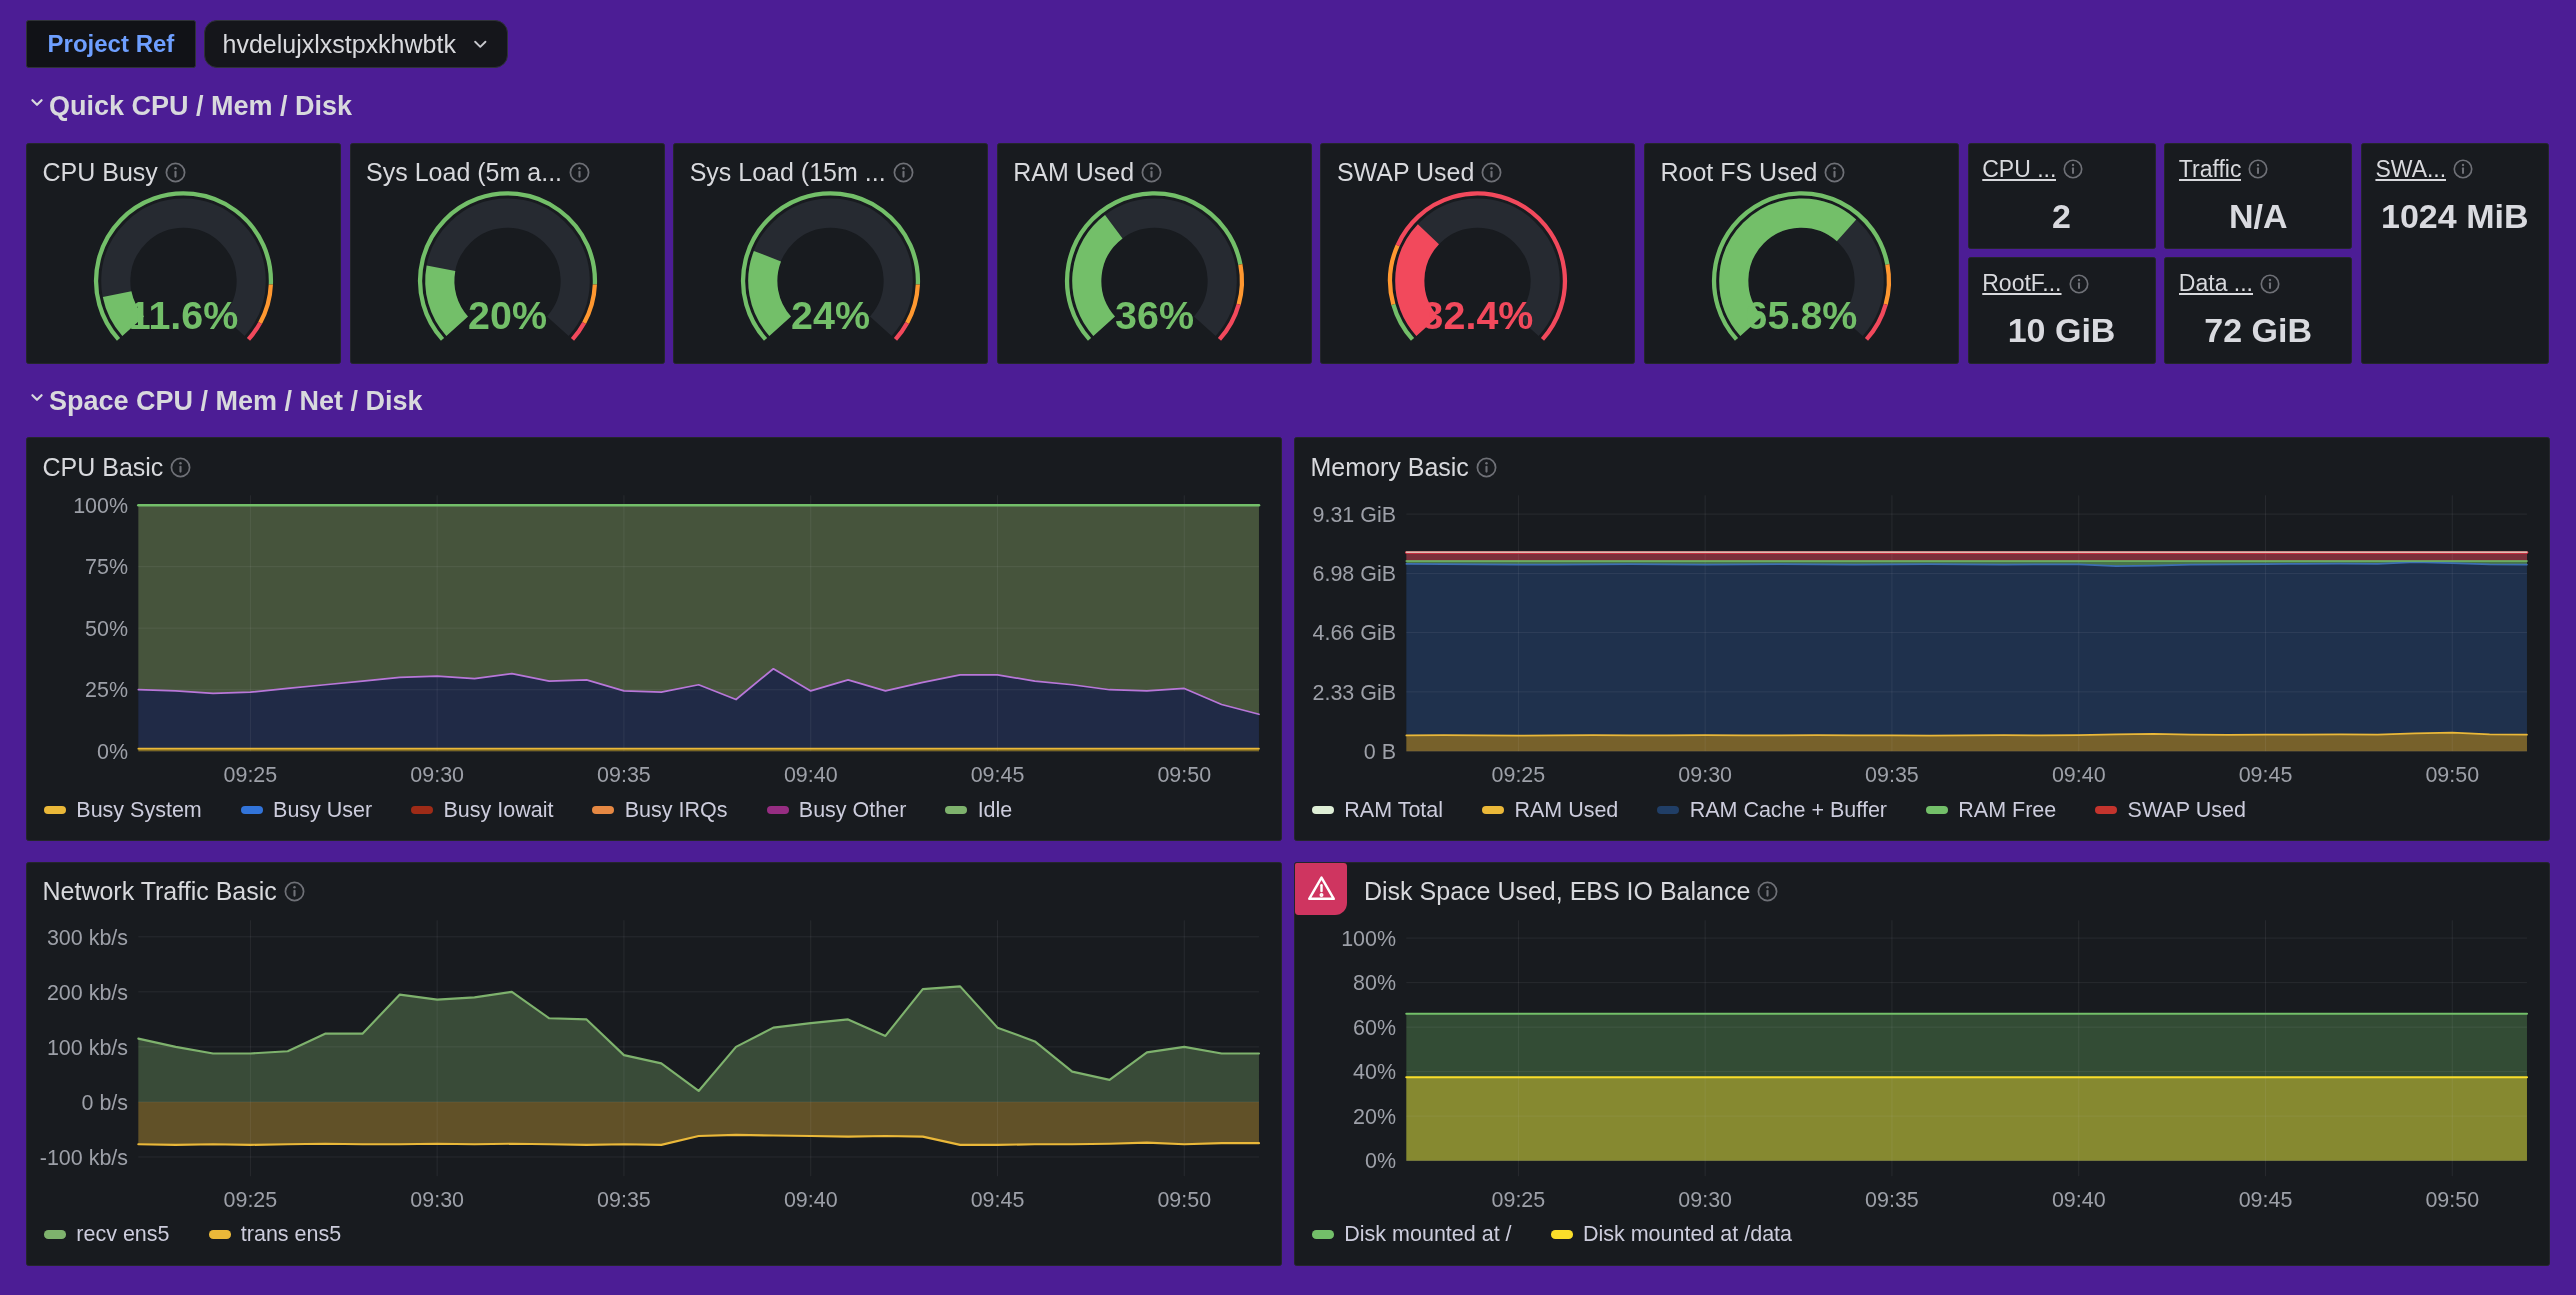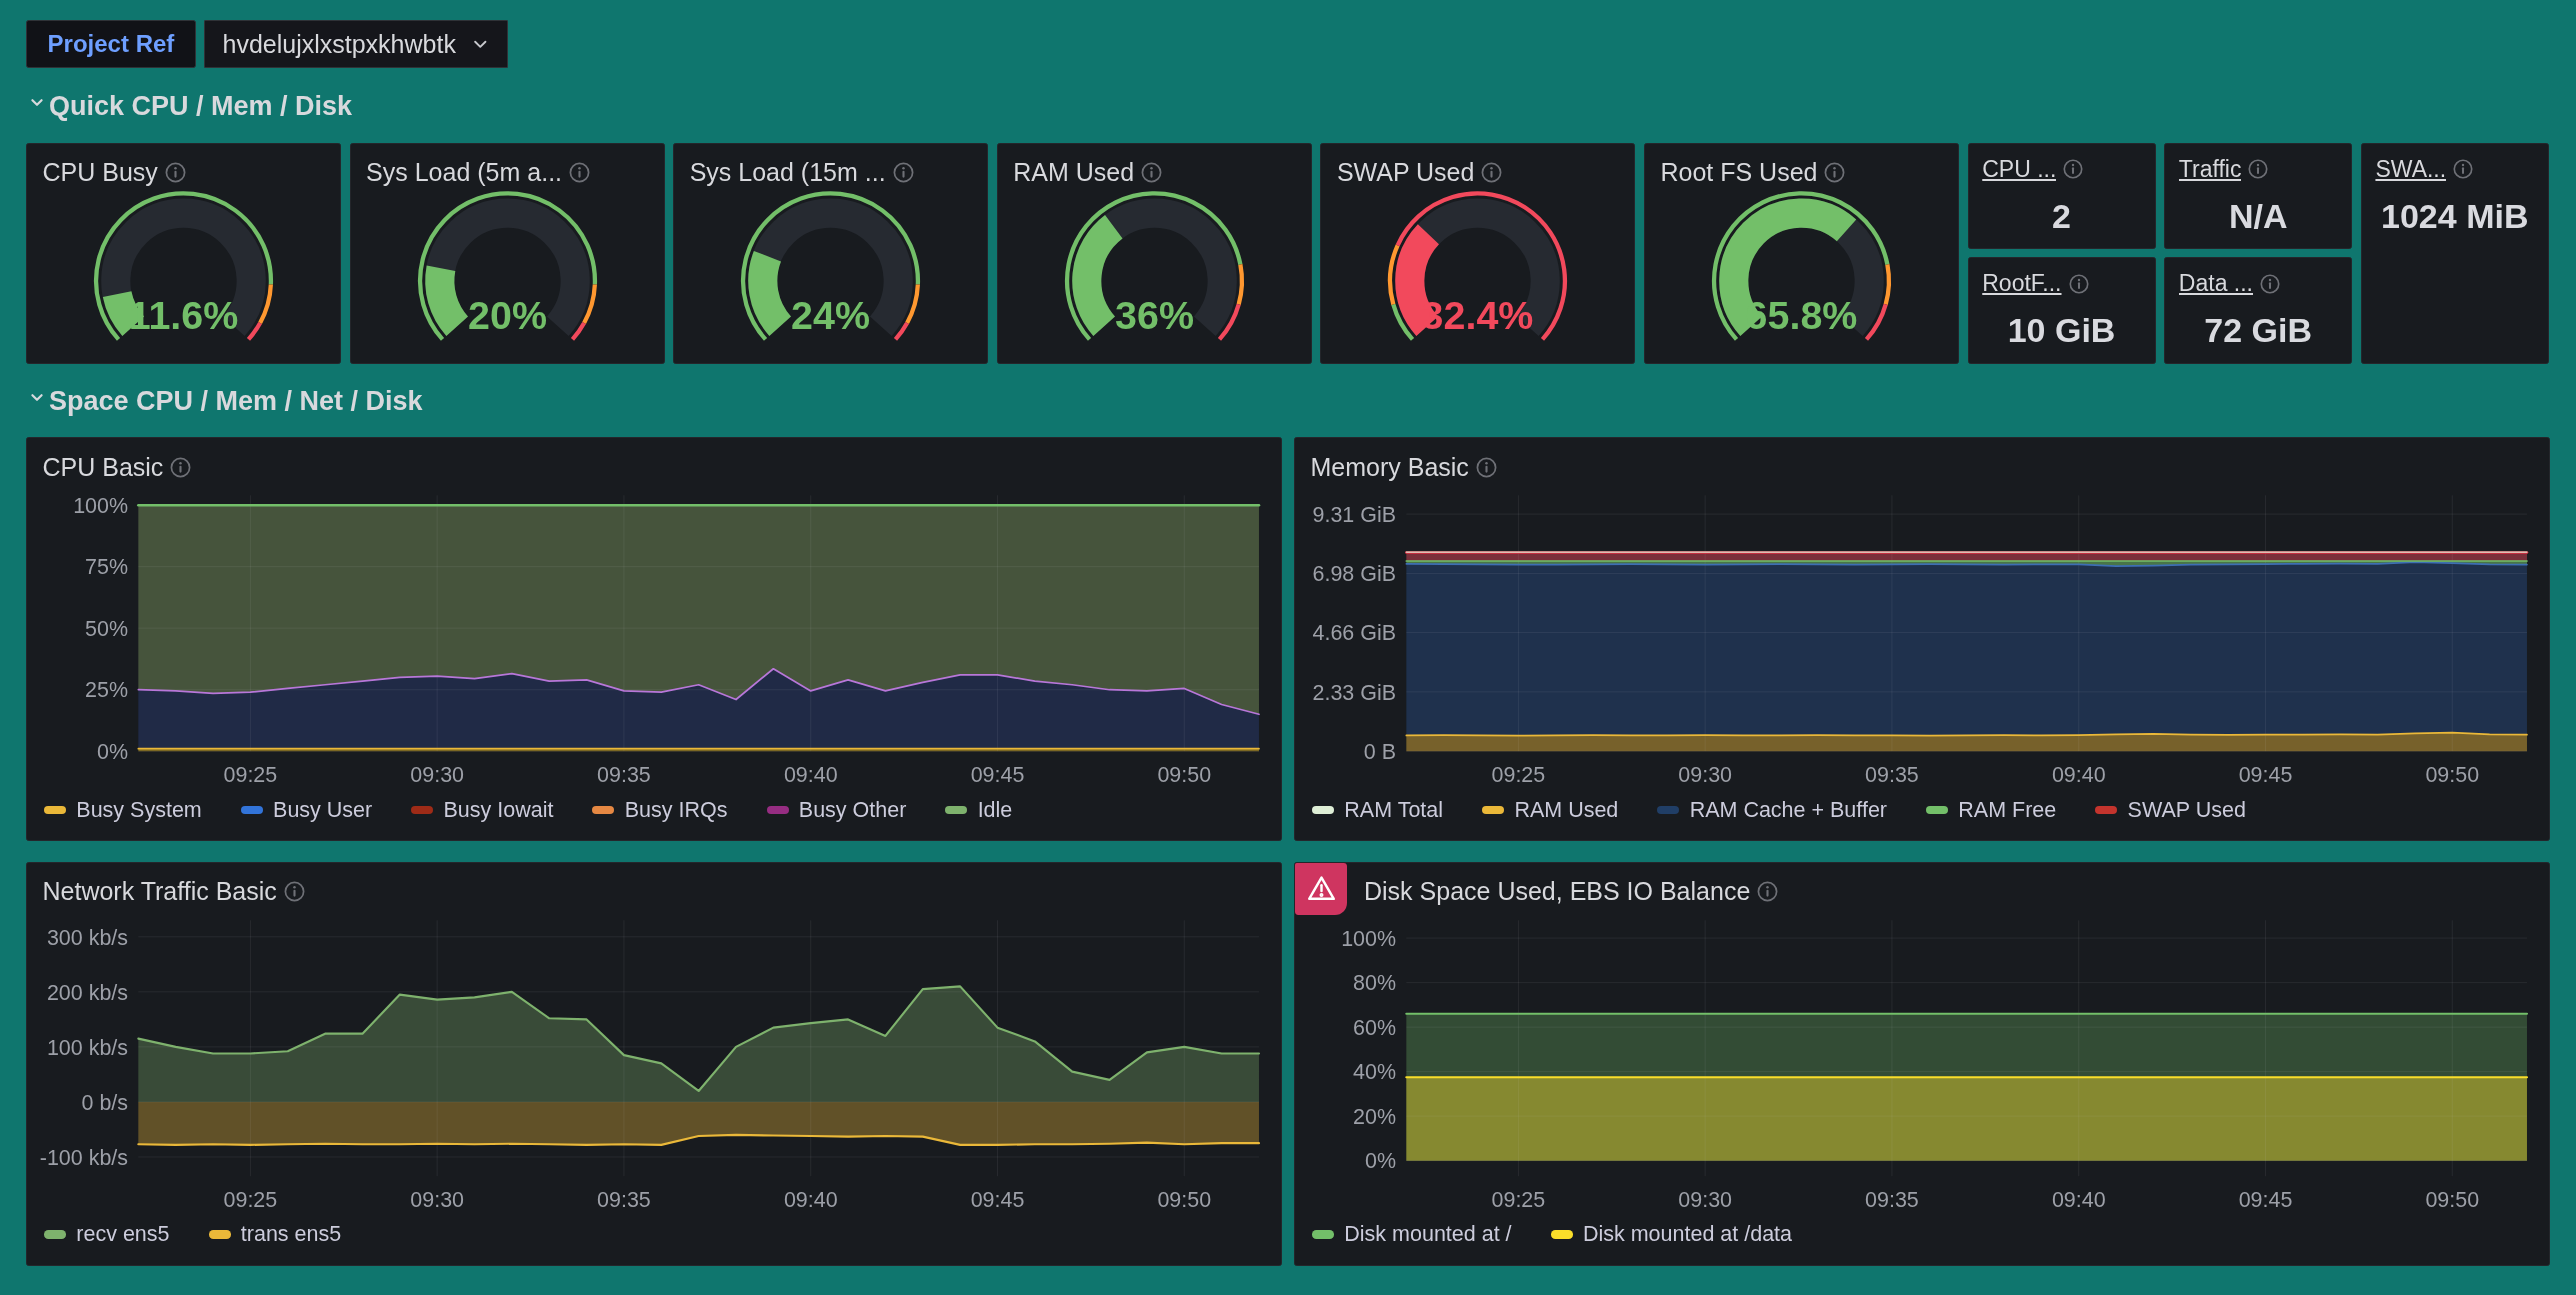--- a/index.html
+++ b/index.html
@@ -1,23 +1,23 @@
 <!DOCTYPE html>
 <html style="font-size:13.7px"><head>
 <meta charset="utf-8">
 <style>
   * { margin:0; padding:0; box-sizing:border-box; }
   html,body { background:#0d0e12; }
   body { width:2576px; height:1296px; font-family:"Liberation Sans", sans-serif; color:#D8D9DD; overflow:hidden; }
-  .page { width:2576px; height:1296px; background:#0f766e; padding:19px 26px 26px 26px; }
+  .page { width:2576px; height:1296px; background:#4c1d95; padding:19px 26px 26px 26px; }
 
   
   .topbar { display:flex; align-items:center; gap:8.6px; height:50px; }
   .var-label { height:48px; display:flex; align-items:center; padding:0 20.6px; border:0.9px solid #2F3237; border-radius:2.6px; background:#111217; color:#6E9FFF; font-size:24px; font-weight:600; }
-  .var-select { height:48px; display:flex; align-items:center; gap:13.7px; padding:0 17px; border:0.9px solid #2F3237; border-radius:1px; background:#15161B; color:#D8D9DD; font-size:25px; cursor:pointer; }
+  .var-select { height:48px; display:flex; align-items:center; gap:13.7px; padding:0 17px; border:0.9px solid #2F3237; border-radius:13px; background:#15161B; color:#D8D9DD; font-size:25px; cursor:pointer; }
 
   
   .section-header { display:flex; align-items:flex-start; gap:1px; margin-top:22px; margin-bottom:13.7px; height:38px; cursor:pointer; }
   .section-header .title { font-size:27px; font-weight:700; color:#D8D9DD; }
 
   .panel { background:#181B1F; border:0.9px solid #24262B; border-radius:2.6px; position:relative; }
   .panel-header { display:flex; align-items:center; gap:6px; padding:13px 15.5px 0 15.5px; height:45px; }
   .panel-title { font-size:25px; font-weight:500; color:#D8D9DD; white-space:nowrap; overflow:hidden; cursor:pointer; }
   .info-icon { flex:0 0 auto; opacity:.75; cursor:pointer; }
 

